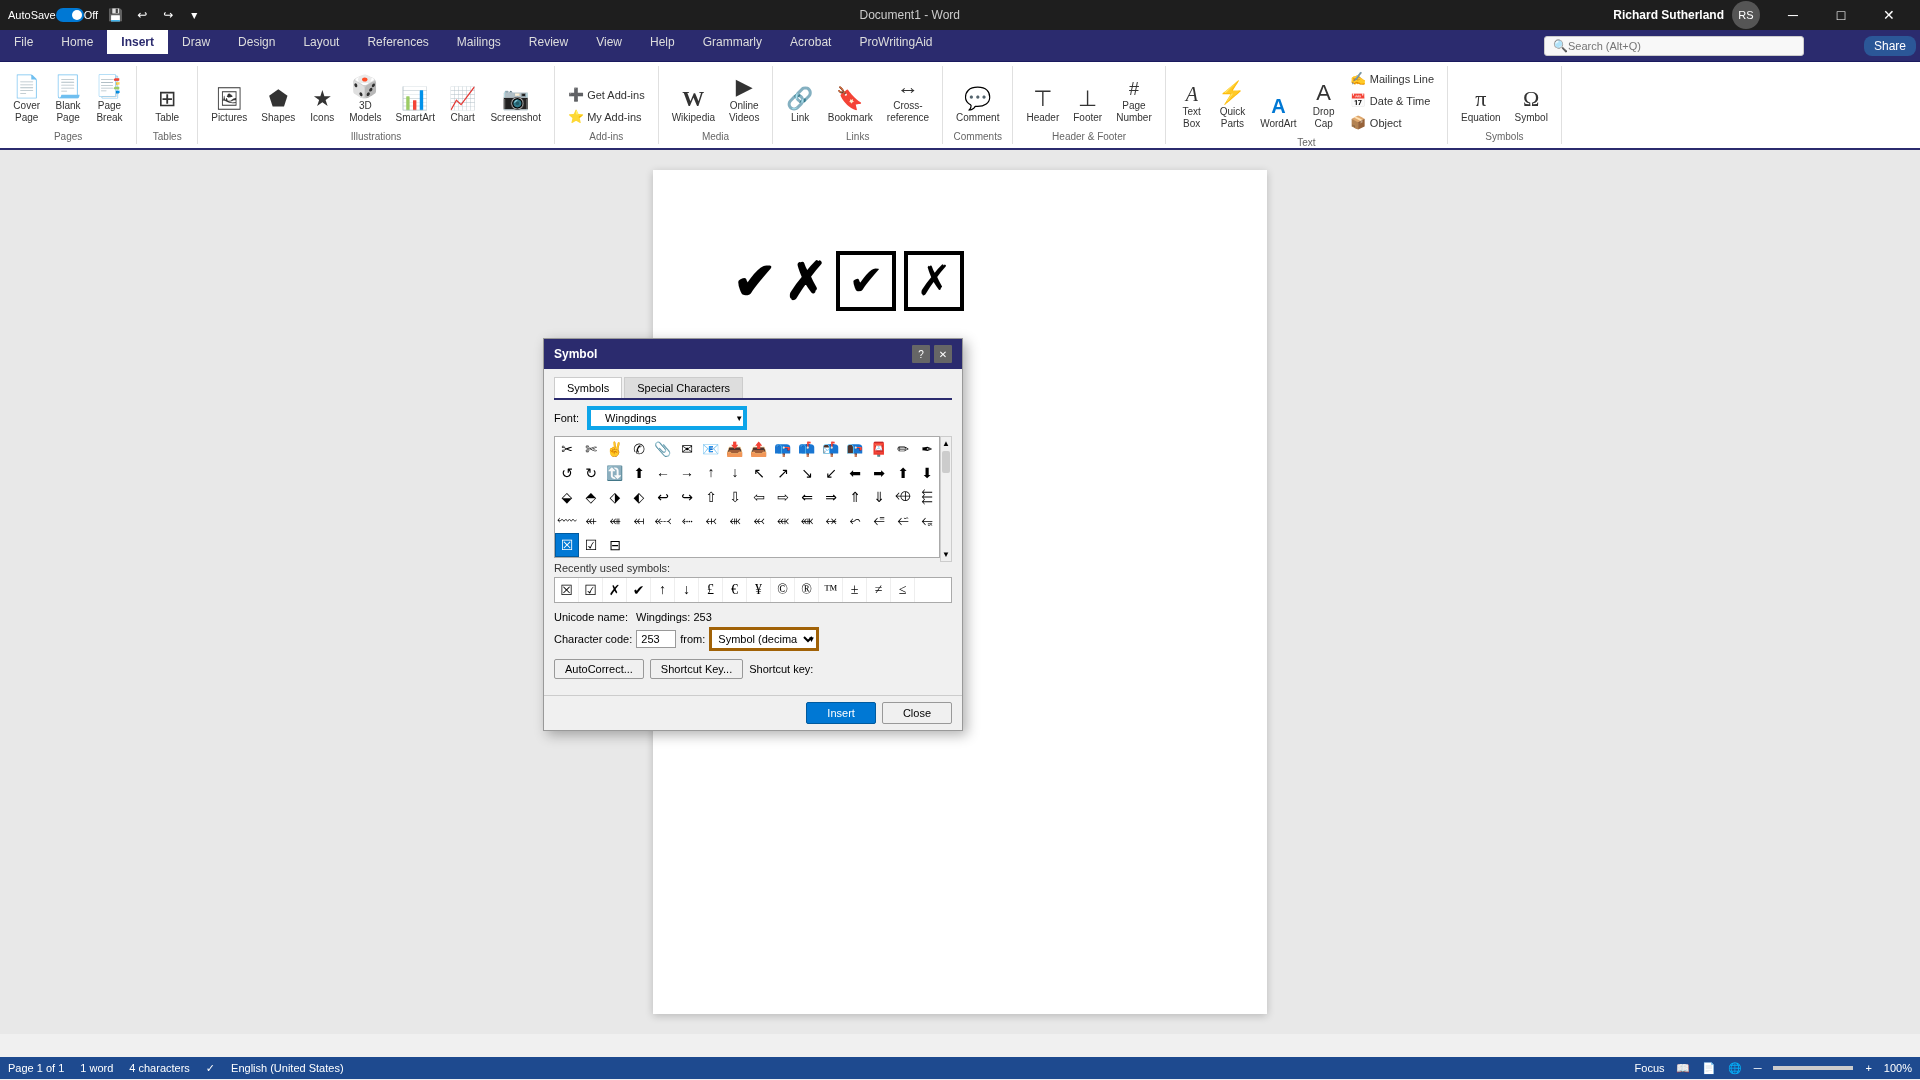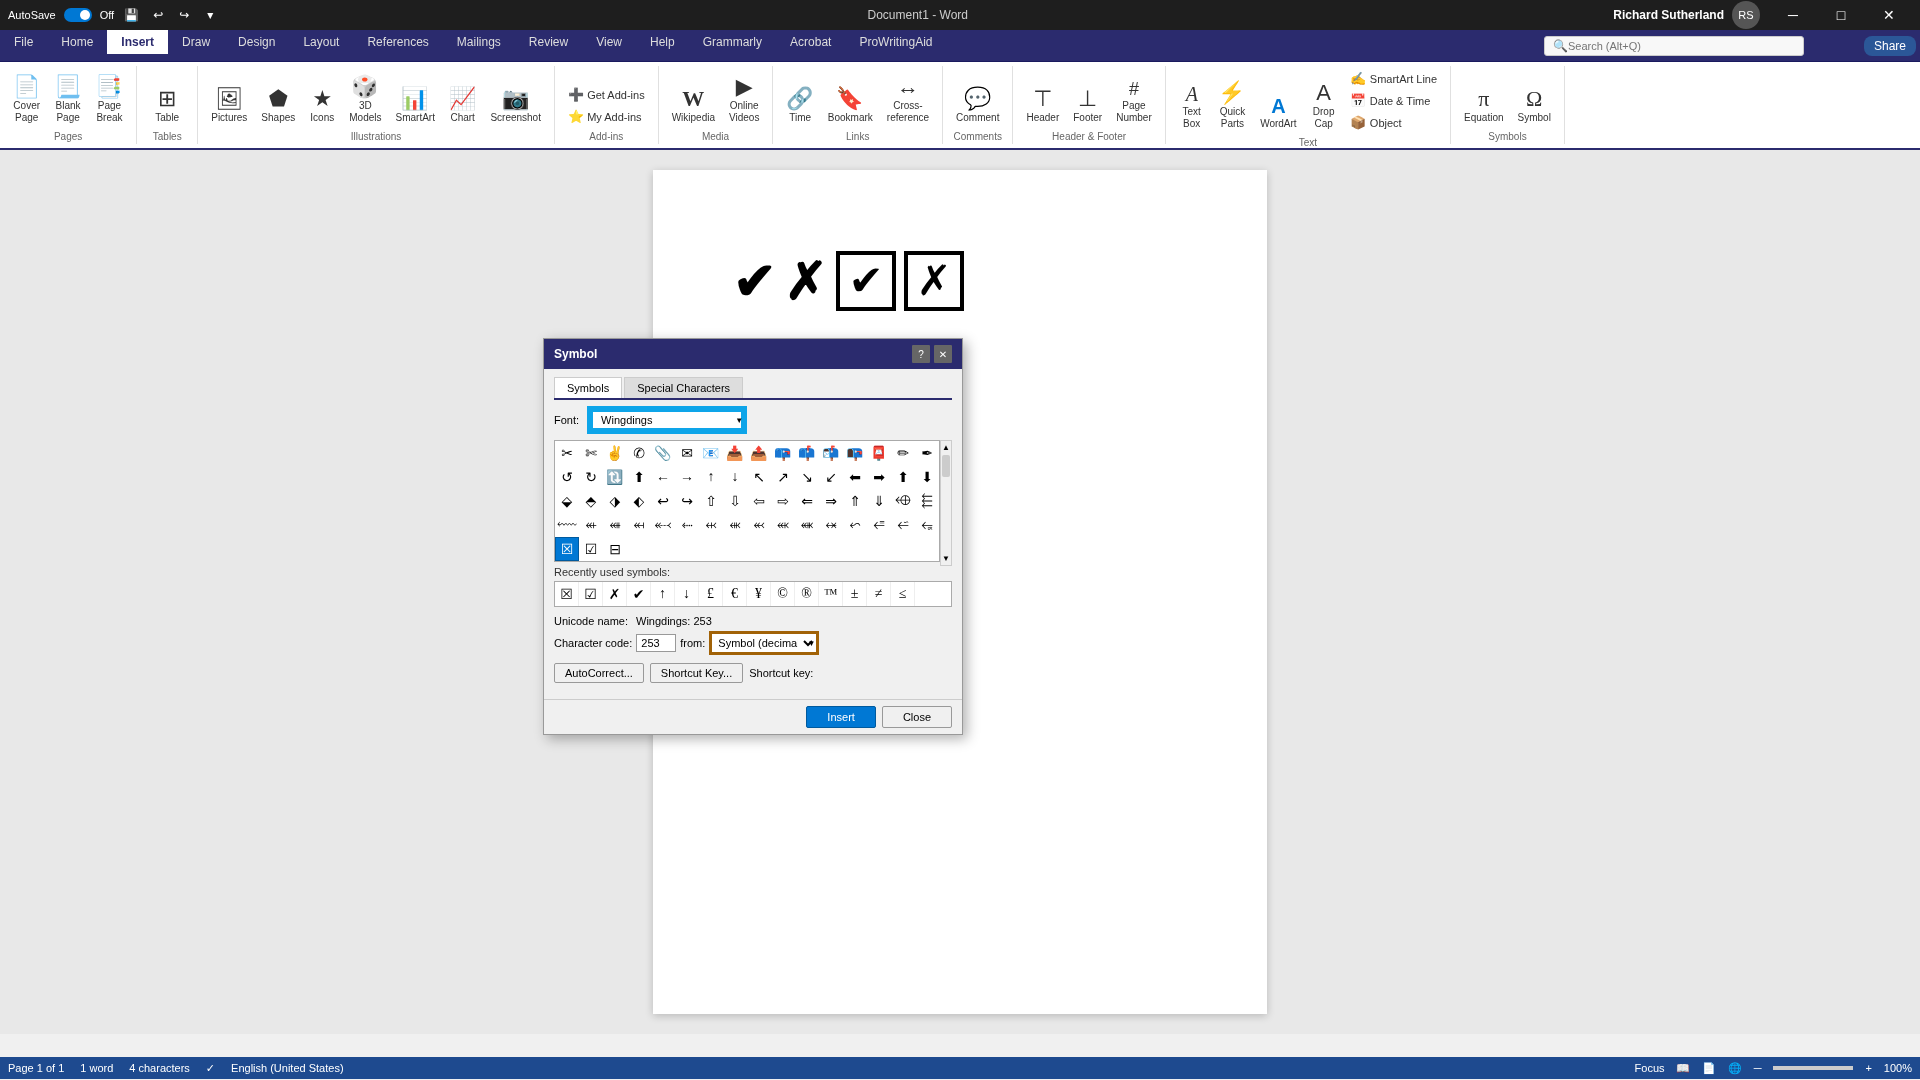--- a/index.html
+++ b/index.html
@@ -12,21 +12,21 @@
       display: flex;
       align-items: center;
       justify-content: space-between;
       padding: 0 8px;
       color: white;
     }
     #title-bar-left { display: flex; align-items: center; gap: 6px; }
     #title-bar-center { font-size: 12px; color: #ccc; }
     #title-bar-right { display: flex; gap: 2px; }
     .title-btn { width: 46px; height: 30px; border: none; background: transparent; color: white; font-size: 14px; cursor: pointer; display: flex; align-items: center; justify-content: center; }
-    #autosave-area { display: flex; align-items: center; gap: 8px; font-size: 11px; }
+    #autosave-area { display: flex; align-items: center; gap: 0; font-size: 11px; }
     .toggle-switch { width: 28px; height: 14px; background: #0078d4; border-radius: 7px; display: inline-flex; align-items: center; padding: 2px; cursor: pointer; }
     .toggle-knob { width: 10px; height: 10px; background: white; border-radius: 50%; margin-left: auto; }
     #quick-access { display: flex; gap: 2px; }
     .qa-btn { width: 24px; height: 24px; background: transparent; border: none; color: white; font-size: 12px; cursor: pointer; display: flex; align-items: center; justify-content: center; }
 
     
     #ribbon { background: #2b2b6e; color: white; }
     #ribbon-tabs { display: flex; height: 32px; border-bottom: 1px solid #1a1a5e; }
     .ribbon-tab { padding: 0 14px; height: 24px; display: flex; align-items: center; font-size: 12px; cursor: pointer; color: #ddd; }
     .ribbon-tab.active { background: white; color: #2b2b6e; font-weight: bold; }
@@ -82,21 +82,21 @@
     }
     #dialog-titlebar-left { font-size: 12px; font-weight: bold; }
     #dialog-titlebar-right { display: flex; gap: 4px; }
     .dlg-btn { width: 18px; height: 18px; background: #666; border: none; color: white; font-size: 10px; cursor: pointer; display: flex; align-items: center; justify-content: center; border-radius: 1px; }
     #dialog-body { padding: 8px 10px; }
     #dialog-tabs { display: flex; gap: 0; margin-bottom: 6px; border-bottom: 2px solid #2b2b6e; }
     .dlg-tab { padding: 4px 12px; font-size: 11px; cursor: pointer; border: 1px solid #ccc; border-bottom: none; background: #ddd; margin-right: 2px; }
     .dlg-tab.active { background: white; color: #000; font-weight: normal; }
     #font-row { display: flex; align-items: center; gap: 8px; margin-bottom: 6px; }
     #font-row label { font-size: 11px; }
-    #font-select { border: 6px solid #0ea5e9; background: white; font-size: 11px; padding: 2px 8px; width: 160px; appearance: none; cursor: pointer; }
+    #font-select { border: 4px solid #0ea5e9; background: white; font-size: 11px; padding: 2px 14px; width: 160px; appearance: none; cursor: pointer; }
     #font-select-wrap { position: relative; display: inline-block; }
     #font-select-wrap::after { content: '▼'; font-size: 8px; position: absolute; right: 4px; top: 50%; transform: translateY(-50%); pointer-events: none; }
     #symbol-grid { display: grid; grid-template-columns: repeat(16, 1fr); border: 1px solid #aaa; background: white; margin-bottom: 4px; }
     .sym-cell { width: 24px; height: 24px; display: flex; align-items: center; justify-content: center; font-size: 14px; cursor: pointer; border: 1px solid transparent; font-family: 'Wingdings', 'Symbola', serif; }
     .sym-cell.selected { background: #0078d4; color: white; border-color: #005a9e; }
     #recent-label { font-size: 11px; margin-bottom: 3px; color: #333; }
     #recent-grid { display: flex; border: 1px solid #aaa; background: white; margin-bottom: 8px; }
     .recent-cell { width: 24px; height: 24px; display: flex; align-items: center; justify-content: center; font-size: 14px; cursor: pointer; border-right: 1px solid #eee; font-family: 'Wingdings', 'Symbola', serif; }
     #unicode-row { display: flex; align-items: flex-end; gap: 8px; margin-bottom: 4px; font-size: 11px; }
     #char-code-row { display: flex; align-items: center; gap: 4px; font-size: 11px; margin-bottom: 8px; }
@@ -265,21 +265,21 @@
           <span class="ribbon-btn-label">Online<br>Videos</span>
         </div>
       </div>
       <div class="ribbon-group-label">Media</div>
     </div>
 
     <div class="ribbon-group">
       <div class="ribbon-group-items">
         <div class="ribbon-btn">
           <span class="icon">🔗</span>
-          <span class="ribbon-btn-label">Time</span>
+          <span class="ribbon-btn-label">Link</span>
         </div>
         <div class="ribbon-btn">
           <span class="icon">🔖</span>
           <span class="ribbon-btn-label">Bookmark</span>
         </div>
         <div class="ribbon-btn">
           <span class="icon">↔</span>
           <span class="ribbon-btn-label">Cross-<br>reference</span>
         </div>
       </div>
@@ -328,21 +328,21 @@
           <span class="icon" style="font-size:20px; font-weight:bold; color:#0078d4;">A</span>
           <span class="ribbon-btn-label">WordArt</span>
         </div>
         <div class="ribbon-btn">
           <span class="icon" style="font-size:20px; font-size:22px;">A</span>
           <span class="ribbon-btn-label">Drop<br>Cap</span>
         </div>
         <div class="ribbon-btn-row" style="justify-content:flex-end;">
           <div class="ribbon-btn-small">
             <span class="icon-xs">✍</span>
-            <span>SmartArt Line</span>
+            <span>Mailings Line</span>
           </div>
           <div class="ribbon-btn-small">
             <span class="icon-xs">📅</span>
             <span>Date &amp; Time</span>
           </div>
           <div class="ribbon-btn-small">
             <span class="icon-xs">📦</span>
             <span>Object</span>
           </div>
         </div>

